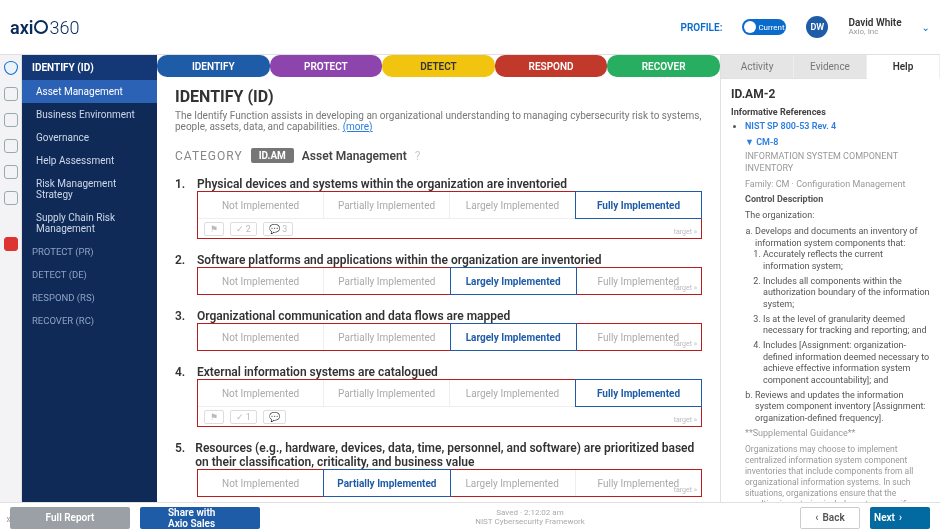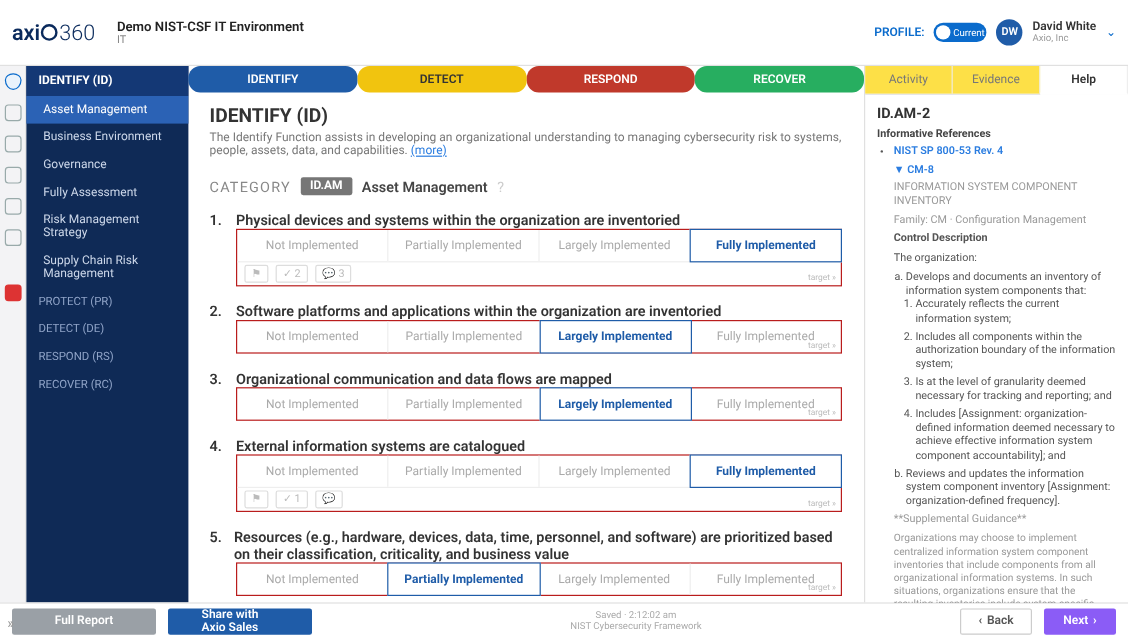--- a/index.html
+++ b/index.html
@@ -4,21 +4,21 @@
 <style>
 * { margin:0; padding:0; box-sizing:border-box; font-family:-apple-system,BlinkMacSystemFont,"Segoe UI",Roboto,Arial,sans-serif; }
 body { width:940px; height:532px; overflow:hidden; background:#fff; font-size:11px; color:#333; }
 .app { display:flex; flex-direction:column; height:100%; }
 .topbar { display:flex; align-items:center; height:55px; border-bottom:1px solid #e0e0e0; padding:0 10px; }
 .logo { font-size:18px; font-weight:600; color:#0a2a5c; display:flex; align-items:center; }
 .logo .o { display:inline-block; width:14px; height:14px; border:2px solid #0a2a5c; border-radius:50%; margin:0 1px; vertical-align:middle; }
 .env { margin-left:18px; font-size:11px; }
 .env .title { font-weight:600; color:#222; }
 .env .sub { color:#888; font-size:9px; }
-.topright { margin-left:auto; display:flex; align-items:center; gap:8px; font-size:10px; }
+.topright { margin-left:auto; display:flex; align-items:center; gap:20px; font-size:10px; }
 .profile-label { color:#0a6bcc; font-weight:600; }
 .toggle { width:44px; height:16px; background:#0a6bcc; border-radius:8px; position:relative; display:flex; align-items:center; }
 .toggle::before{content:"";position:absolute;left:2px;width:12px;height:12px;background:#fff;border-radius:50%;}
 .toggle-text { color:#fff; font-size:8px; margin-left:16px;}
 .avatar { width:22px; height:22px; border-radius:50%; background:#1f5ca8; color:#fff; display:flex; align-items:center; justify-content:center; font-size:9px; font-weight:600; }
 .user { line-height:1.1; }
 .user .name{font-weight:600;color:#333;}
 .user .org{color:#999;font-size:8px;}
 .chev{color:#0a6bcc;}
 .body { display:flex; flex:1; min-height:0; }
@@ -57,49 +57,45 @@
 .seg { flex:1; display:flex; align-items:center; justify-content:center; font-size:10px; color:#aaa; border-right:1px solid #eee; cursor:pointer;}
 .seg:last-child{border-right:none;}
 .seg.sel { color:#1f5ca8; font-weight:700; border:1px solid #1f5ca8; margin:-1px; background:#fff; z-index:2;}
 .target { position:absolute; right:4px; bottom:2px; font-size:7px; color:#bbb; }
 .segmeta { display:flex; gap:6px; height:20px; align-items:center; padding:0 6px; border-top:1px solid #eee; color:#bbb; font-size:9px;}
 .segmeta .m{border:1px solid #ddd;padding:1px 5px;border-radius:2px;display:flex;align-items:center;gap:3px;}
 .right { width:220px; border-left:1px solid #e0e0e0; display:flex; flex-direction:column; }
 .rtabs { display:flex; height:24px; border-bottom:1px solid #e0e0e0; font-size:10px; }
 .rtab { flex:1; display:flex; align-items:center; justify-content:center; color:#777; cursor:pointer; border-right:1px solid #eee;}
 .rtab.active { background:#fff; color:#333; font-weight:600; border-bottom:2px solid #fff; margin-bottom:-1px;}
-.rtab.inactive{background:#fde047;}
+.rtab.inactive{background:#e5e5e5;}
 .rcontent { flex:1; overflow:auto; padding:8px 10px; font-size:9px; color:#555; }
 .rcontent h3{font-size:12px;font-weight:700;color:#333;margin-bottom:6px;}
 .rcontent h4{font-size:9px;font-weight:700;color:#444;margin:6px 0 4px;}
 .rcontent .link{color:#2b7de0;font-weight:600;}
 .rcontent .caret{color:#2b7de0;}
 .rcontent .muted{color:#999;}
 .rcontent ol,.rcontent ul{margin-left:14px;}
 .rcontent li{margin-bottom:3px;line-height:1.3;}
 .rcontent p{margin-bottom:4px;line-height:1.3;}
 .footer { height:30px; border-top:1px solid #e0e0e0; display:flex; align-items:center; padding:0 10px; gap:10px; font-size:10px; }
 .btn { height:22px; display:flex; align-items:center; justify-content:center; border-radius:2px; cursor:pointer; font-weight:600; padding:0 28px;}
 .btn.gray{background:#9aa0a6;color:#fff;flex:0 0 120px;}
 .btn.blue{background:#1f5ca8;color:#fff;flex:0 0 120px;}
 .btn.out{background:#fff;border:1px solid #ccc;color:#555;width:60px;}
-.btn.next{background:#8b5cf6;color:#fff;width:60px;}
+.btn.next{background:#0369a1;color:#fff;width:60px;justify-content:flex-end;}
 .saved{flex:1;text-align:center;color:#aaa;font-size:8px;line-height:1.1;}
 .expand{position:absolute;left:6px;bottom:6px;color:#999;font-size:12px;}
 </style>
 </head>
 <body>
 
 <div class="app">
   <div class="topbar">
     <div class="logo">axi<span class="o"></span><span style="font-weight:300">360</span></div>
-    <div class="env">
-      <div class="title">Demo NIST-CSF IT Environment</div>
-      <div class="sub">IT</div>
-    </div>
     <div class="topright">
       <span class="profile-label">PROFILE:</span>
       <div class="toggle">
           <span class="toggle-text">Current</span>
         </div>
       <div class="avatar">DW</div>
       <div class="user">
         <div class="name">David White</div>
         <div class="org">Axio, Inc</div>
       </div>
@@ -118,35 +114,36 @@
       <div style="height:8px"></div>
       <div class="ic red"></div>
     </div>
 
     <div class="sidebar">
       <div class="side-head">IDENTIFY (ID)</div>
       <div id="side-items">
           <div class="side-item active">Asset Management</div>
           <div class="side-item">Business Environment</div>
           <div class="side-item">Governance</div>
-          <div class="side-item">Fully Assessment</div>
+          <div class="side-item">Help Assessment</div>
           <div class="side-item">Risk Management Strategy</div>
           <div class="side-item">Supply Chain Risk Management</div>
         </div>
       <div id="side-groups">
           <div class="side-group">PROTECT (PR)</div>
           <div class="side-group">DETECT (DE)</div>
           <div class="side-group">RESPOND (RS)</div>
           <div class="side-group">RECOVER (RC)</div>
         </div>
     </div>
 
     <div class="main">
       <div class="phasebar">
         <div class="phase id">IDENTIFY</div>
+        <div class="phase pr">PROTECT</div>
         <div class="phase de">DETECT</div>
         <div class="phase rs">RESPOND</div>
         <div class="phase rc">RECOVER</div>
       </div>
       <div class="content">
         <div class="h1">IDENTIFY (ID)</div>
         <div class="desc"><span>The Identify Function assists in developing an organizational understanding to managing cybersecurity risk to systems, people, assets, data, and capabilities.</span> <a href="#">(more)</a></div>
         <div class="cat">
           <span class="label">CATEGORY</span>
           <span class="chip">ID.AM</span>

